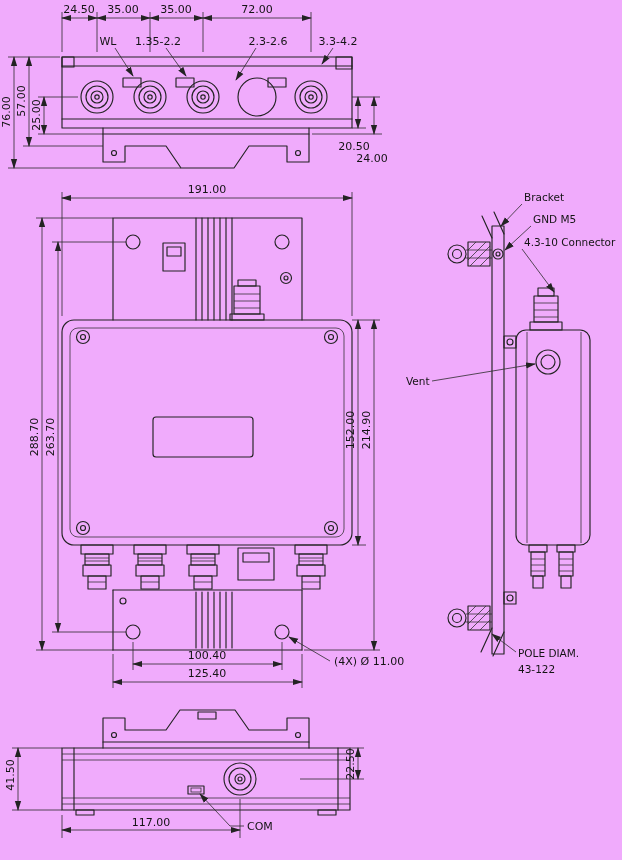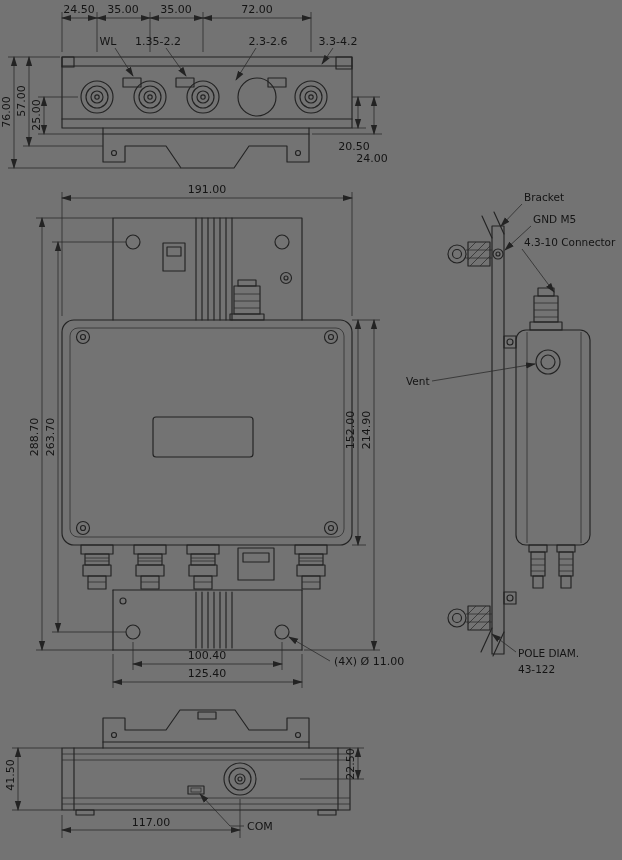--- a/index.html
+++ b/index.html
@@ -1,16 +1,16 @@
 <!DOCTYPE html>
 <html><head>
 <meta charset="utf-8">
 <style>
   html,body{margin:0;padding:0;background:#fff}
-  .sheet{position:relative;width:622px;height:860px;background:#737373;overflow:hidden;
+  .sheet{position:relative;width:622px;height:860px;background:#f0abfc;overflow:hidden;
          font-family:"DejaVu Sans","Liberation Sans",sans-serif}
   svg{position:absolute;left:0;top:0}
   svg text{fill:#141414;font-size:11px;font-family:"DejaVu Sans","Liberation Sans",sans-serif}
   svg text.small{font-size:10.5px}
   .ln{fill:none;stroke:#232323;stroke-width:1.15;stroke-linejoin:round;stroke-linecap:round}
   .th{fill:none;stroke:#2c2c2c;stroke-width:0.75}
   .dim{fill:none;stroke:#2c2c2c;stroke-width:0.8}
 </style>
 </head>
 <body>

